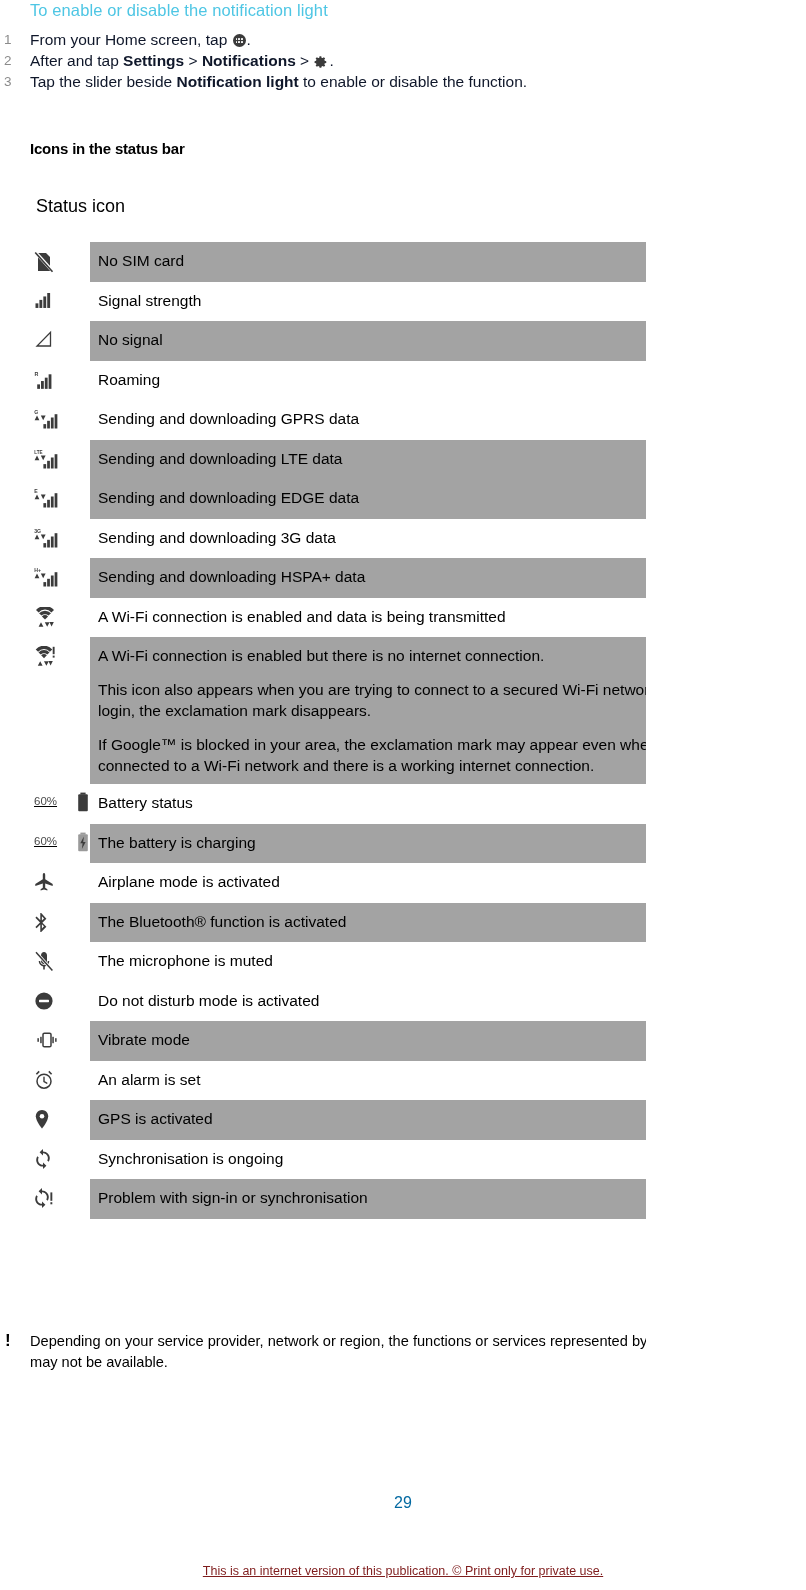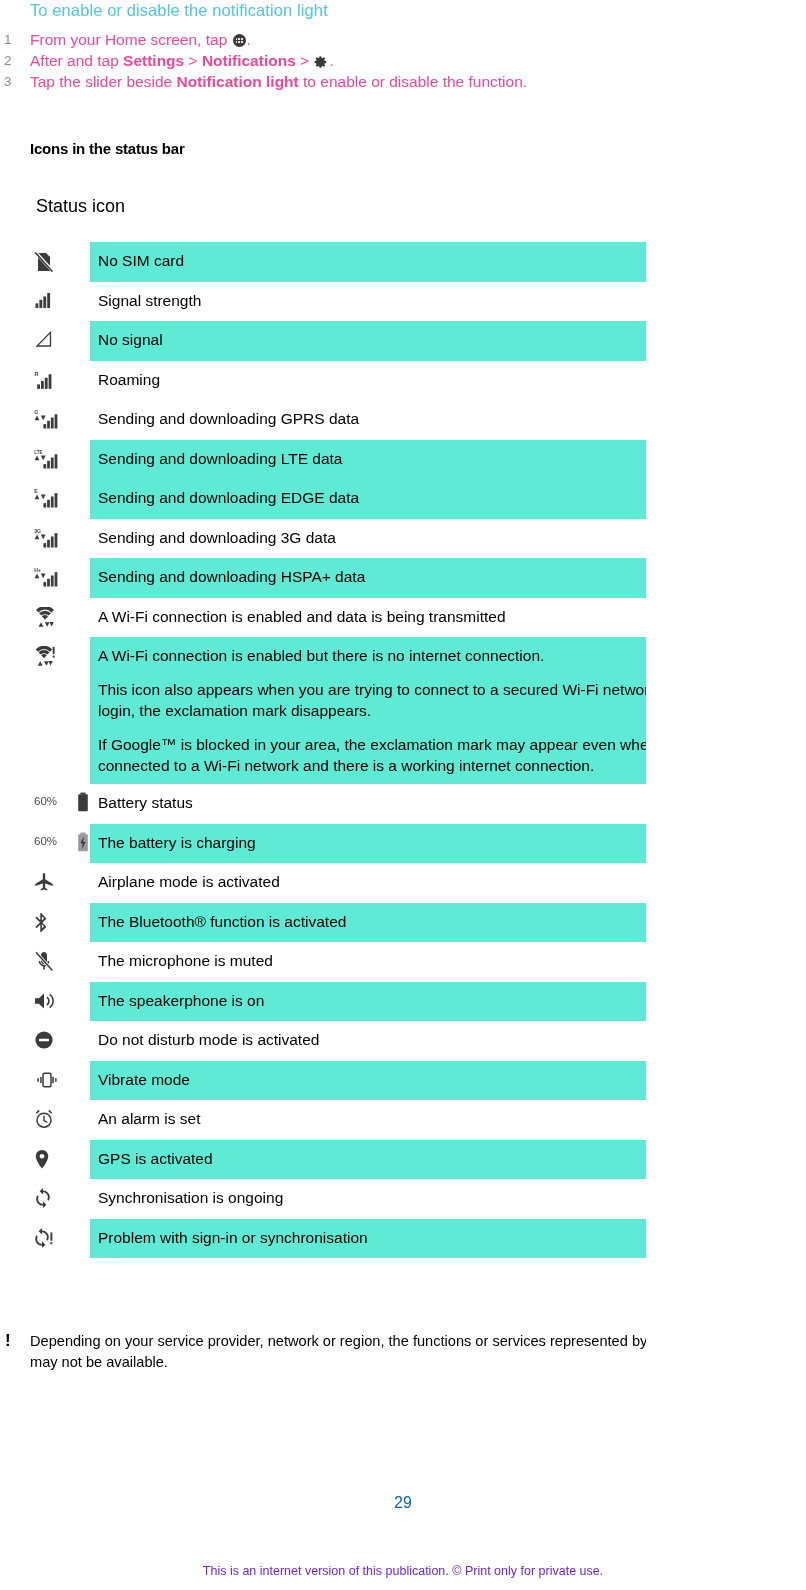--- a/index.html
+++ b/index.html
@@ -51,21 +51,21 @@
     flex: 0 0 30px;
     text-align: left;
     padding-left: 4px;
     color: #8b8b8b;
     font-size: 13.5px;
     line-height: 21px;
     box-sizing: border-box;
   }
   .step-text {
     flex: 1 1 auto;
-    color: #ec4899;
+    color: #0f172a;
   }
   .step-text b { font-weight: bold; }
 
   
   .inline-ic {
     display: inline-block;
     vertical-align: -2px;
     margin: 0 1px;
   }
   .ic-appdrawer {
@@ -111,21 +111,21 @@
     position: absolute;
     left: 0px;
     top: 242px;
     width: 806px;
   }
   .row {
     display: flex;
     align-items: stretch;
     min-height: 39.5px;
   }
-  .row.shaded .cell-desc { background: #5eead4; }
+  .row.shaded .cell-desc { background: #a3a3a3; }
   .cell-icon {
     flex: 0 0 90px;
     width: 90px;
     display: flex;
     align-items: flex-start;
     justify-content: flex-start;
     padding-top: 9px;
     padding-left: 34px;
     box-sizing: border-box;
   }
@@ -145,20 +145,21 @@
     display: block;
     position: relative;
   }
 
   
   .batt-wrap {
     display: flex;
     align-items: center;
     gap: 20px;
     margin-top: -1px;
+    text-decoration: underline;
   }
   .batt-pct {
     font-size: 11.5px;
     color: #4b4b4b;
     line-height: 1;
   }
 
   
   .note {
     position: absolute;
@@ -195,21 +196,22 @@
     font-size: 16px;
     color: #0369a1;
   }
   .footer-note {
     position: absolute;
     left: 0;
     top: 1564px;
     width: 806px;
     text-align: center;
     font-size: 12.5px;
-    color: #6d28d9;
+    color: #7f1d1d;
+    text-decoration: underline;
   }
 </style>
 </head>
 <body>
 
 <div class="page">
 
   <div class="proc-heading">To enable or disable the notification light</div>
 
   <div class="steps">
@@ -488,34 +490,20 @@
               <path d="M15.3 10.1h-1.5c0 2.1-1.7 3.9-3.8 3.9s-3.8-1.8-3.8-3.9H4.7c0 2.7 2 4.9 4.5 5.3v3.2h1.6v-3.2c2.5-.4 4.5-2.6 4.5-5.3z" fill="#3b3b3b"></path>
               <path d="M2 1.2 L18.4 19.6" stroke="#ffffff" stroke-width="3"></path>
               <path d="M2 1.2 L18.4 19.6" stroke="#3b3b3b" stroke-width="1.5"></path>
             </svg>
           </span>
         </div>
         <div class="cell-desc">
           <p>The microphone is muted</p>
         </div>
       </div>
-      <div class="row shaded">
-        <div class="cell-icon">
-          <span>
-            <svg class="glyph" width="22" height="20" viewBox="0 0 22 20">
-              <path d="M1 7.2v5.6h3.8L10 17.6V2.4L4.8 7.2H1z" fill="#3b3b3b"></path>
-              <path d="M12.8 6.1a4.6 4.6 0 0 1 0 7.8" stroke="#3b3b3b" stroke-width="1.7" fill="none"></path>
-              <path d="M15.6 3.4a8 8 0 0 1 0 13.2" stroke="#3b3b3b" stroke-width="1.6" fill="none"></path>
-            </svg>
-          </span>
-        </div>
-        <div class="cell-desc">
-          <p>The speakerphone is on</p>
-        </div>
-      </div>
       <div class="row">
         <div class="cell-icon">
           <span>
             <svg class="glyph" width="20" height="20" viewBox="0 0 20 20">
               <circle cx="10" cy="10" r="8.6" fill="#3b3b3b"></circle>
               <rect x="5" y="8.8" width="10" height="2.4" rx="0.6" fill="#ffffff"></rect>
             </svg>
           </span>
         </div>
         <div class="cell-desc">

